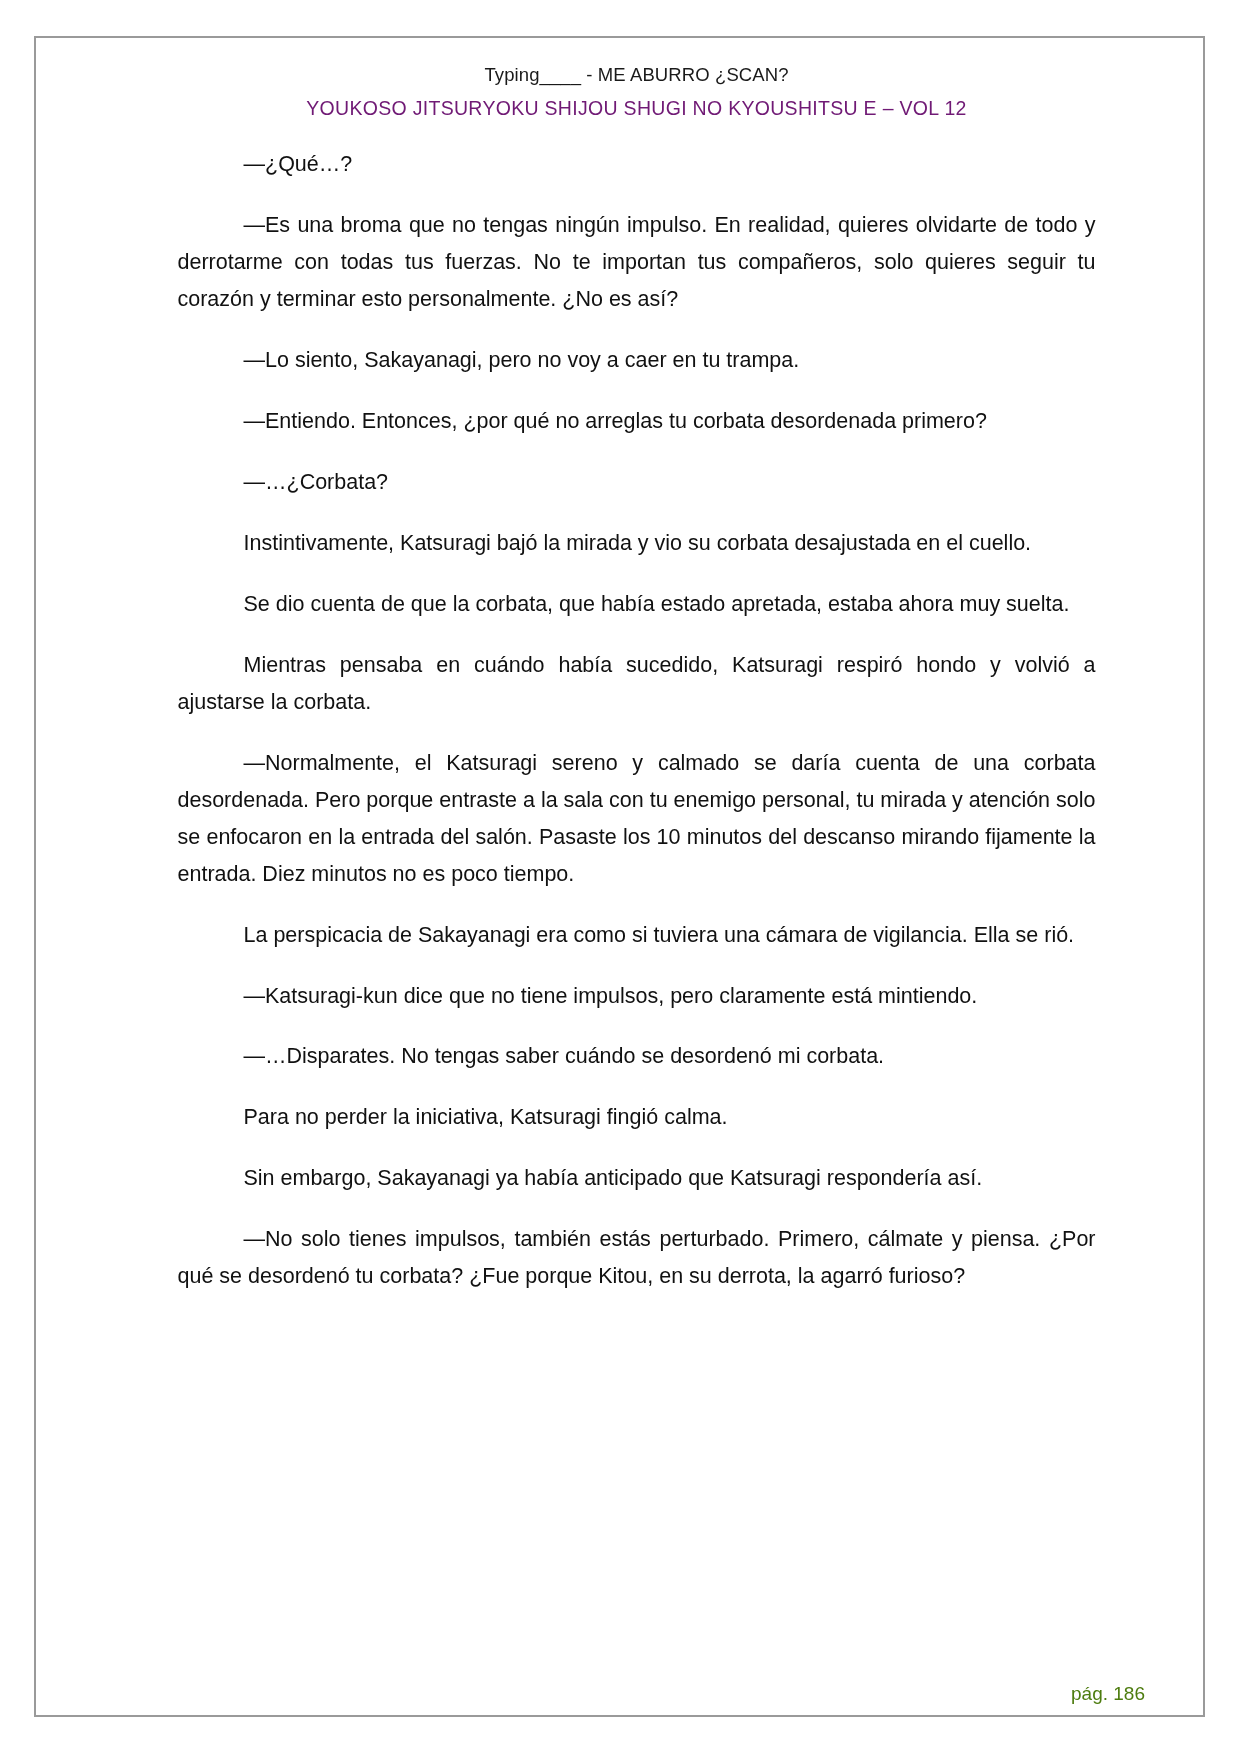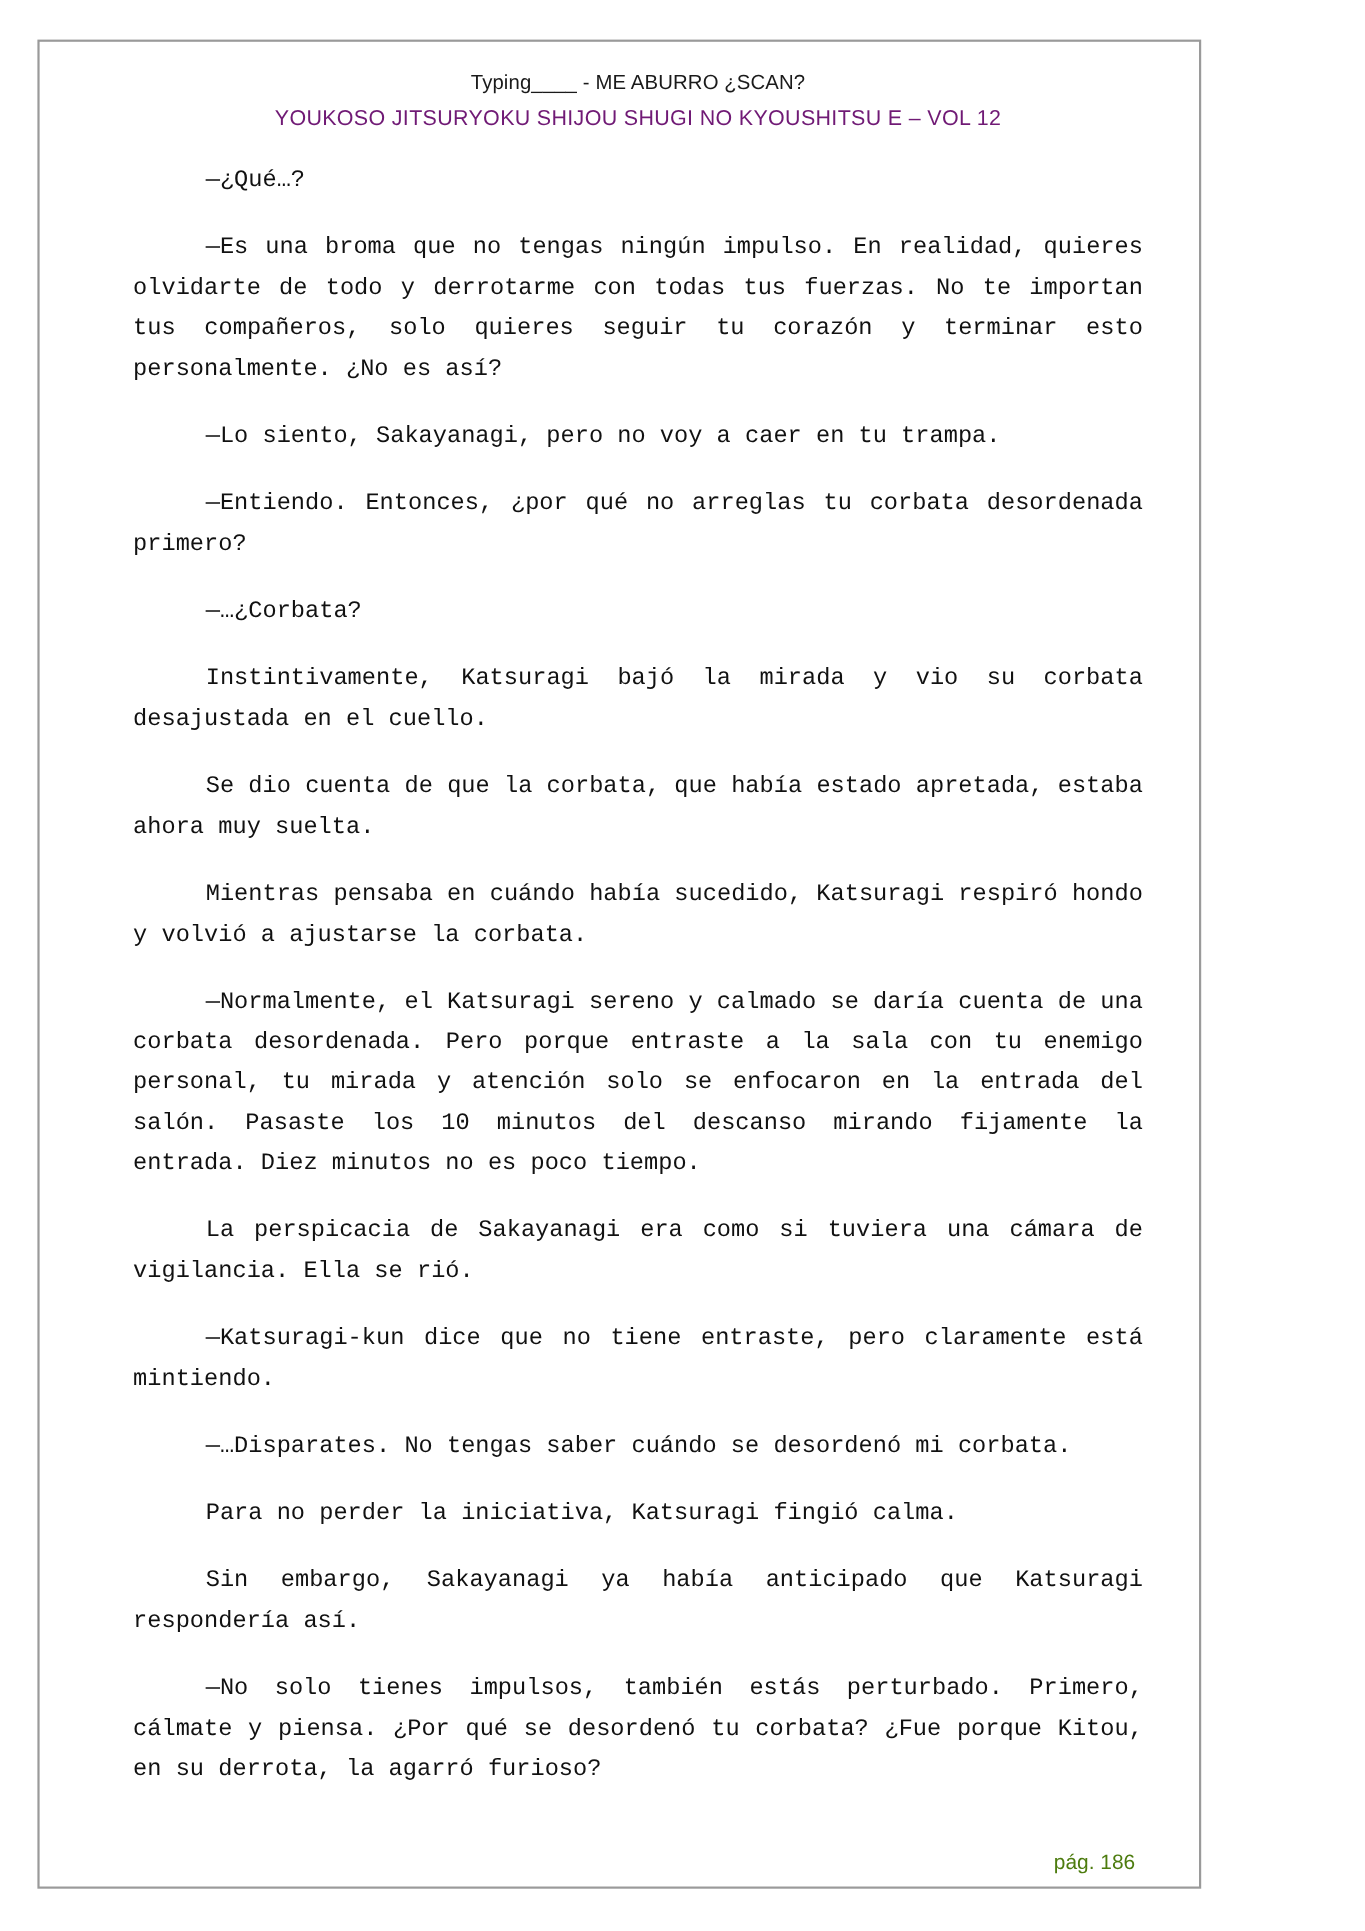--- a/index.html
+++ b/index.html
@@ -10,21 +10,21 @@
   body {
     width: 1241px;
     height: 1755px;
     font-family: "Liberation Sans", sans-serif;
     color: #000000;
   }
   .page {
     position: absolute;
     left: 34px;
     top: 36px;
-    width: 1058px;
+    width: 1171px;
     height: 1681px;
     border: 2px solid #9a9a9a;
     background: #ffffff;
     box-sizing: border-box;
     padding-left: 34px;
   }
   .page-inner {
     position: relative;
     width: 100%;
     height: 100%;
@@ -43,21 +43,20 @@
   .header-line2 {
     font-size: 19.5px;
     color: #701a75;
     margin-top: 11px;
     letter-spacing: 0.3px;
   }
   .body-text {
     margin: 0 auto;
     width: 918px;
     padding-top: 26px;
-    font-family: Liberation Mono, monospace;
   }
   p.para {
     margin: 0 0 0 0;
     padding: 0;
     font-size: 21.5px;
     line-height: 1.72;
     color: #111111;
     text-align: justify;
     text-indent: 66px;
     margin-bottom: 24px;
@@ -89,21 +88,21 @@
       <p class="para">—¿Qué…?</p>
       <p class="para">—Es una broma que no tengas ningún impulso. En realidad, quieres olvidarte de todo y derrotarme con todas tus fuerzas. No te importan tus compañeros, solo quieres seguir tu corazón y terminar esto personalmente. ¿No es así?</p>
       <p class="para">—Lo siento, Sakayanagi, pero no voy a caer en tu trampa.</p>
       <p class="para">—Entiendo. Entonces, ¿por qué no arreglas tu corbata desordenada primero?</p>
       <p class="para">—…¿Corbata?</p>
       <p class="para">Instintivamente, Katsuragi bajó la mirada y vio su corbata desajustada en el cuello.</p>
       <p class="para">Se dio cuenta de que la corbata, que había estado apretada, estaba ahora muy suelta.</p>
       <p class="para">Mientras pensaba en cuándo había sucedido, Katsuragi respiró hondo y volvió a ajustarse la corbata.</p>
       <p class="para">—Normalmente, el Katsuragi sereno y calmado se daría cuenta de una corbata desordenada. Pero porque entraste a la sala con tu enemigo personal, tu mirada y atención solo se enfocaron en la entrada del salón. Pasaste los 10 minutos del descanso mirando fijamente la entrada. Diez minutos no es poco tiempo.</p>
       <p class="para">La perspicacia de Sakayanagi era como si tuviera una cámara de vigilancia. Ella se rió.</p>
-      <p class="para">—Katsuragi-kun dice que no tiene entraste, pero claramente está mintiendo.</p>
+      <p class="para">—Katsuragi-kun dice que no tiene impulsos, pero claramente está mintiendo.</p>
       <p class="para">—…Disparates. No tengas saber cuándo se desordenó mi corbata.</p>
       <p class="para">Para no perder la iniciativa, Katsuragi fingió calma.</p>
       <p class="para">Sin embargo, Sakayanagi ya había anticipado que Katsuragi respondería así.</p>
       <p class="para last">—No solo tienes impulsos, también estás perturbado. Primero, cálmate y piensa. ¿Por qué se desordenó tu corbata? ¿Fue porque Kitou, en su derrota, la agarró furioso?</p>
     </div>
 
     <div class="footer">pág. 186</div>
 
   </div>
 </div>

